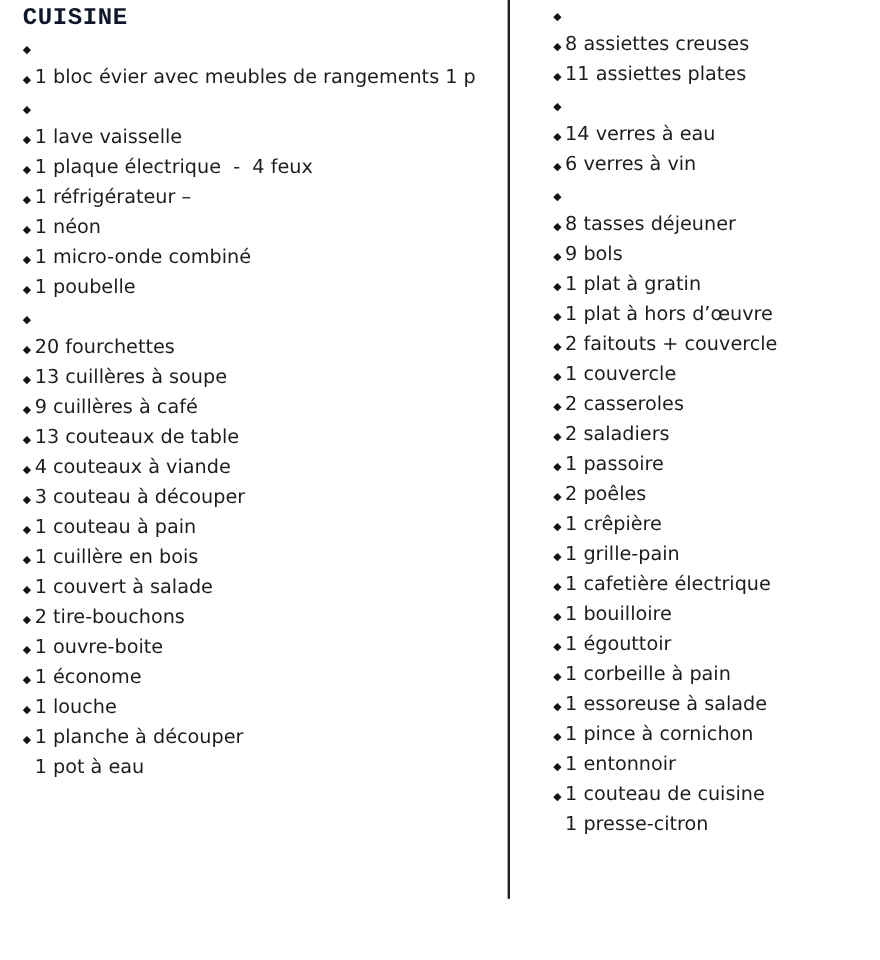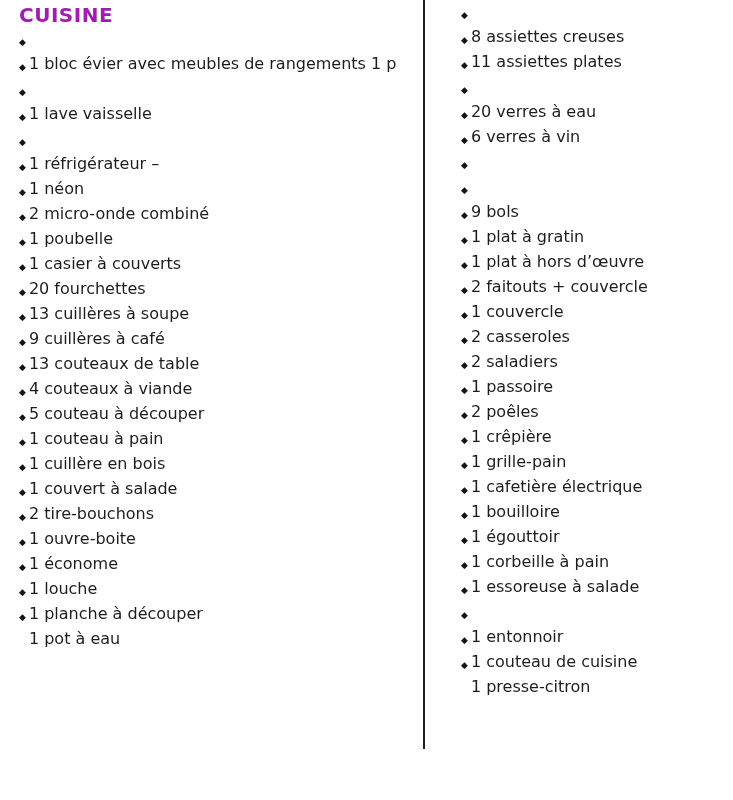--- a/index.html
+++ b/index.html
@@ -46,71 +46,71 @@
   .txt { flex: 0 0 auto; margin-top: 44px; }
 </style>
 </head>
 <body>
 
 <div class="page">
 
   <div class="divider"></div>
 
   <div class="col col-left">
-    <div class="page-title" style="color: #a21caf;">CUISINE</div>
+    <div class="page-title" style="color: #0f172a; font-family: Liberation Mono, monospace;">CUISINE</div>
 
     <div class="row"><span class="bullet">◆</span><span class="txt">1 bloc évier avec meubles de rangements 1 p</span></div>
     <div class="row"><span class="bullet">◆</span></div>
     <div class="row"><span class="bullet">◆</span><span class="txt">1 lave vaisselle</span></div>
-    <div class="row"><span class="bullet">◆</span></div>
+    <div class="row"><span class="bullet">◆</span><span class="txt">1 plaque électrique  -  4 feux</span></div>
     <div class="row"><span class="bullet">◆</span><span class="txt">1 réfrigérateur –</span></div>
     <div class="row"><span class="bullet">◆</span><span class="txt">1 néon</span></div>
-    <div class="row"><span class="bullet">◆</span><span class="txt">2 micro-onde combiné</span></div>
+    <div class="row"><span class="bullet">◆</span><span class="txt">1 micro-onde combiné</span></div>
     <div class="row"><span class="bullet">◆</span><span class="txt">1 poubelle</span></div>
-    <div class="row"><span class="bullet">◆</span><span class="txt">1 casier à couverts</span></div>
+    <div class="row"><span class="bullet">◆</span></div>
     <div class="row"><span class="bullet">◆</span><span class="txt">20 fourchettes</span></div>
     <div class="row"><span class="bullet">◆</span><span class="txt">13 cuillères à soupe</span></div>
     <div class="row"><span class="bullet">◆</span><span class="txt">9 cuillères à café</span></div>
     <div class="row"><span class="bullet">◆</span><span class="txt">13 couteaux de table</span></div>
     <div class="row"><span class="bullet">◆</span><span class="txt">4 couteaux à viande</span></div>
-    <div class="row"><span class="bullet">◆</span><span class="txt">5 couteau à découper</span></div>
+    <div class="row"><span class="bullet">◆</span><span class="txt">3 couteau à découper</span></div>
     <div class="row"><span class="bullet">◆</span><span class="txt">1 couteau à pain</span></div>
     <div class="row"><span class="bullet">◆</span><span class="txt">1 cuillère en bois</span></div>
     <div class="row"><span class="bullet">◆</span><span class="txt">1 couvert à salade</span></div>
     <div class="row"><span class="bullet">◆</span><span class="txt">2 tire-bouchons</span></div>
     <div class="row"><span class="bullet">◆</span><span class="txt">1 ouvre-boite</span></div>
     <div class="row"><span class="bullet">◆</span><span class="txt">1 économe</span></div>
     <div class="row"><span class="bullet">◆</span><span class="txt">1 louche</span></div>
     <div class="row"><span class="bullet">◆</span><span class="txt">1 planche à découper</span></div>
     <div class="row"><span class="bullet">◆</span><span class="txt">1 pot à eau</span></div>
   </div>
 
   <div class="col col-right">
     <div class="row"><span class="bullet">◆</span><span class="txt">8 assiettes creuses</span></div>
     <div class="row"><span class="bullet">◆</span><span class="txt">11 assiettes plates</span></div>
     <div class="row"><span class="bullet">◆</span></div>
-    <div class="row"><span class="bullet">◆</span><span class="txt">20 verres à eau</span></div>
+    <div class="row"><span class="bullet">◆</span><span class="txt">14 verres à eau</span></div>
     <div class="row"><span class="bullet">◆</span><span class="txt">6 verres à vin</span></div>
     <div class="row"><span class="bullet">◆</span></div>
-    <div class="row"><span class="bullet">◆</span></div>
+    <div class="row"><span class="bullet">◆</span><span class="txt">8 tasses déjeuner</span></div>
     <div class="row"><span class="bullet">◆</span><span class="txt">9 bols</span></div>
     <div class="row"><span class="bullet">◆</span><span class="txt">1 plat à gratin</span></div>
     <div class="row"><span class="bullet">◆</span><span class="txt">1 plat à hors d’œuvre</span></div>
     <div class="row"><span class="bullet">◆</span><span class="txt">2 faitouts + couvercle</span></div>
     <div class="row"><span class="bullet">◆</span><span class="txt">1 couvercle</span></div>
     <div class="row"><span class="bullet">◆</span><span class="txt">2 casseroles</span></div>
     <div class="row"><span class="bullet">◆</span><span class="txt">2 saladiers</span></div>
     <div class="row"><span class="bullet">◆</span><span class="txt">1 passoire</span></div>
     <div class="row"><span class="bullet">◆</span><span class="txt">2 poêles</span></div>
     <div class="row"><span class="bullet">◆</span><span class="txt">1 crêpière</span></div>
     <div class="row"><span class="bullet">◆</span><span class="txt">1 grille-pain</span></div>
     <div class="row"><span class="bullet">◆</span><span class="txt">1 cafetière électrique</span></div>
     <div class="row"><span class="bullet">◆</span><span class="txt">1 bouilloire</span></div>
     <div class="row"><span class="bullet">◆</span><span class="txt">1 égouttoir</span></div>
     <div class="row"><span class="bullet">◆</span><span class="txt">1 corbeille à pain</span></div>
     <div class="row"><span class="bullet">◆</span><span class="txt">1 essoreuse à salade</span></div>
-    <div class="row"><span class="bullet">◆</span></div>
+    <div class="row"><span class="bullet">◆</span><span class="txt">1 pince à cornichon</span></div>
     <div class="row"><span class="bullet">◆</span><span class="txt">1 entonnoir</span></div>
     <div class="row"><span class="bullet">◆</span><span class="txt">1 couteau de cuisine</span></div>
     <div class="row"><span class="bullet">◆</span><span class="txt">1 presse-citron</span></div>
   </div>
 
 </div>
 
 </body></html>

